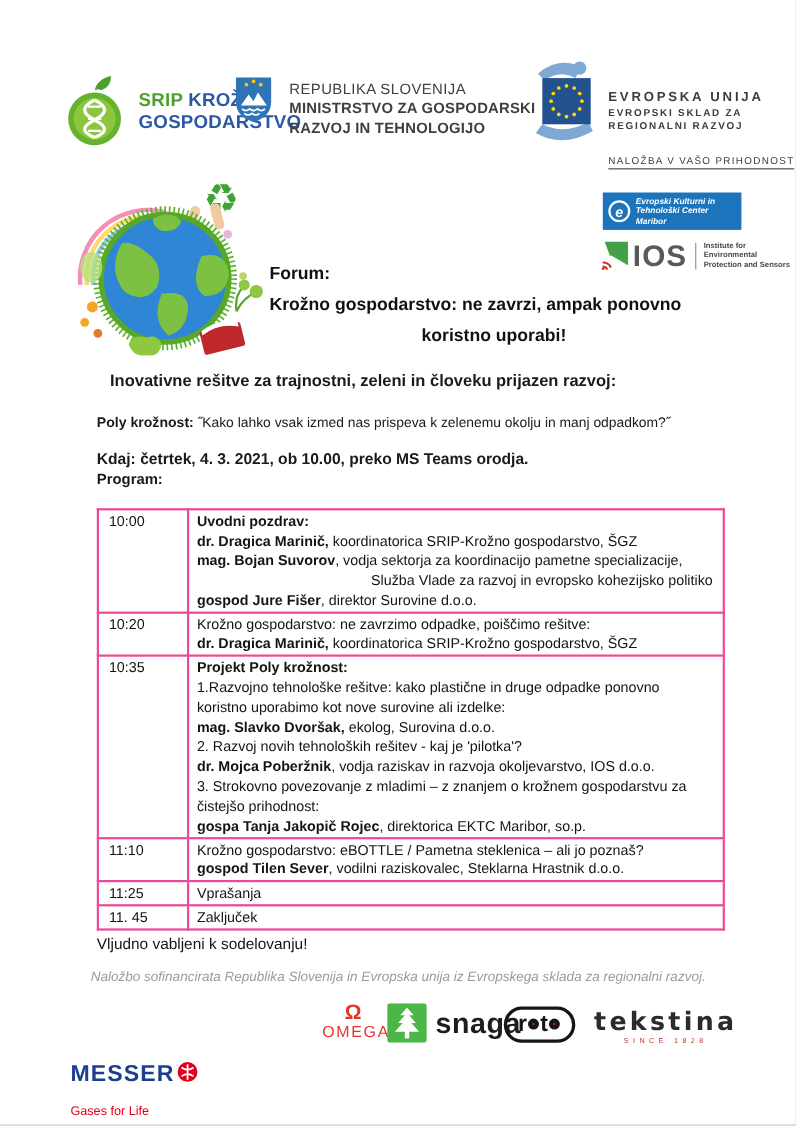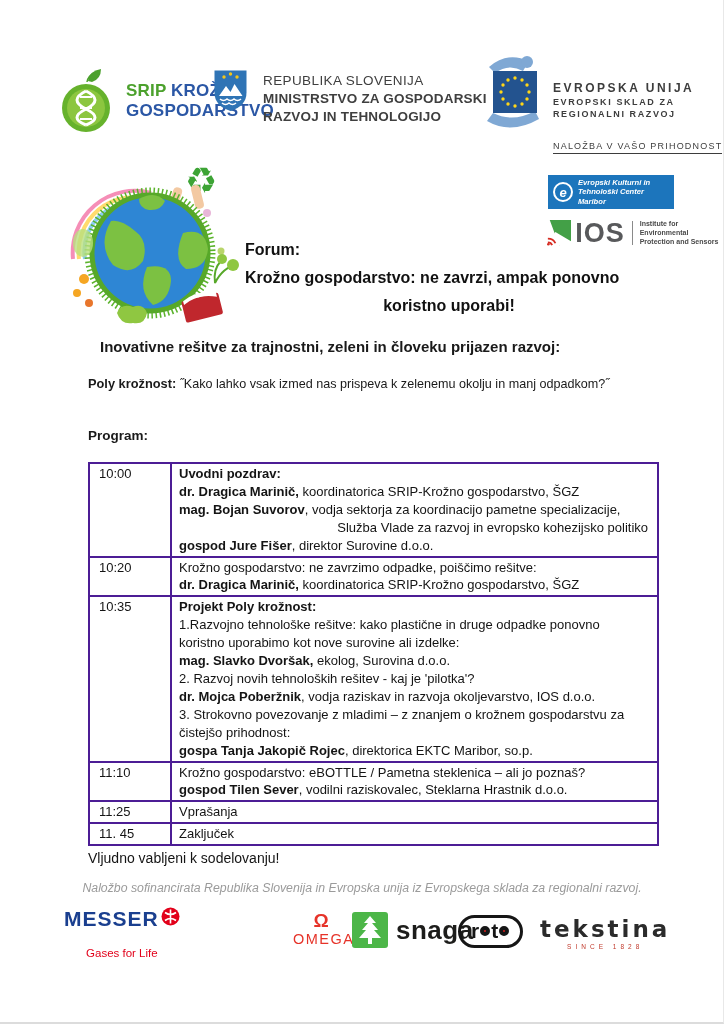--- a/index.html
+++ b/index.html
@@ -51,33 +51,33 @@
   
   .intro-heading { position:absolute; left:100px; top:338px; font-weight:bold; font-size:15px; white-space:nowrap;text-align:right; }
   .intro-poly { position:absolute; left:88px; top:376px; font-size:12.6px; white-space:nowrap; }
   .intro-poly .b { font-weight:bold; font-size:12.8px; }
   .intro-kdaj { position:absolute; left:88px; top:410px; font-weight:bold; font-size:14.2px; white-space:nowrap; }
   .intro-program { position:absolute; left:88px; top:428px; font-weight:bold; font-size:13.5px; }
 
   
   .program-table { position:absolute; left:88px; top:462px; width:571px; border-collapse:collapse;
                    table-layout:fixed; }
-  .program-table td { border:2px solid #4c1d95; vertical-align:top; font-size:13px; line-height:17.9px;
+  .program-table td { border:2px solid #ec4899; vertical-align:top; font-size:13px; line-height:17.9px;
                       padding:1px 7px; color:#141414; }
   .program-table td.time-cell { width:82px; padding-left:9px; }
   .program-table .b { font-weight:bold; }
   .program-table .indent { text-align:right; padding-right:2px; }
 
   
   .closing-invite { position:absolute; left:88px; top:850px; font-size:14px; color:#141414; }
   .funding-note { position:absolute; left:0; top:881px; width:724px; text-align:center;
                   font-style:italic; color:#9b9b9b; font-size:12.3px; }
 
   
-  .lg-messer { position:absolute; left:64px; top:907px; text-align:center; }
+  .lg-messer { position:absolute; left:64px; top:965px; }
   .messer-row { display:flex; align-items:flex-start; gap:2px; }
   .messer-name { color:#1a3f8f; font-weight:bold; font-size:21px; letter-spacing:1px; }
   .messer-tag { color:#e2001a; font-size:11.5px; margin-top:16px; }
   .lg-mikro { position:absolute; left:184px; top:915px; text-align:center; }
   .mikro-name { color:#1b75bb; font-weight:bold; font-size:21px; letter-spacing:.5px; }
   .mikro-plus { color:#58b947; }
   .mikro-o { position:relative; }
   .mikro-o::after { content:""; position:absolute; left:3px; top:-6px; width:5px; height:5px;
                     border-radius:50% 0 50% 50%; background:#58b947; box-shadow:6px -1px 0 -1px #8bc53f; }
   .mikro-tag { color:#1b75bb; font-size:6.8px; margin-top:1px; }
@@ -221,20 +221,21 @@
   <div class="title-block">
     <div>Forum:</div>
     <div>Krožno gospodarstvo: ne zavrzi, ampak ponovno</div>
     <div class="title-line3">koristno uporabi!</div>
   </div>
 
   <div class="intro-heading">Inovativne rešitve za trajnostni, zeleni in človeku prijazen razvoj:</div>
   <div class="intro-poly">
     <span class="b">Poly krožnost:</span><span> ˝Kako lahko vsak izmed nas prispeva k zelenemu okolju in manj odpadkom?˝</span>
   </div>
+  <div class="intro-kdaj">Kdaj: četrtek, 4. 3. 2021, ob 10.00,  preko MS Teams orodja.</div>
   <div class="intro-program">Program:</div>
 
   <table class="program-table">
     <tbody>
         <tr>
           <td class="time-cell">10:00</td>
           <td>
             <div><span class="b">Uvodni pozdrav:</span></div>
             <div><span class="b">dr. Dragica Marinič,</span><span> koordinatorica SRIP-Krožno gospodarstvo, ŠGZ</span></div>
             <div><span class="b">mag. Bojan Suvorov</span><span>, vodja sektorja za koordinacijo pametne specializacije,</span></div>

